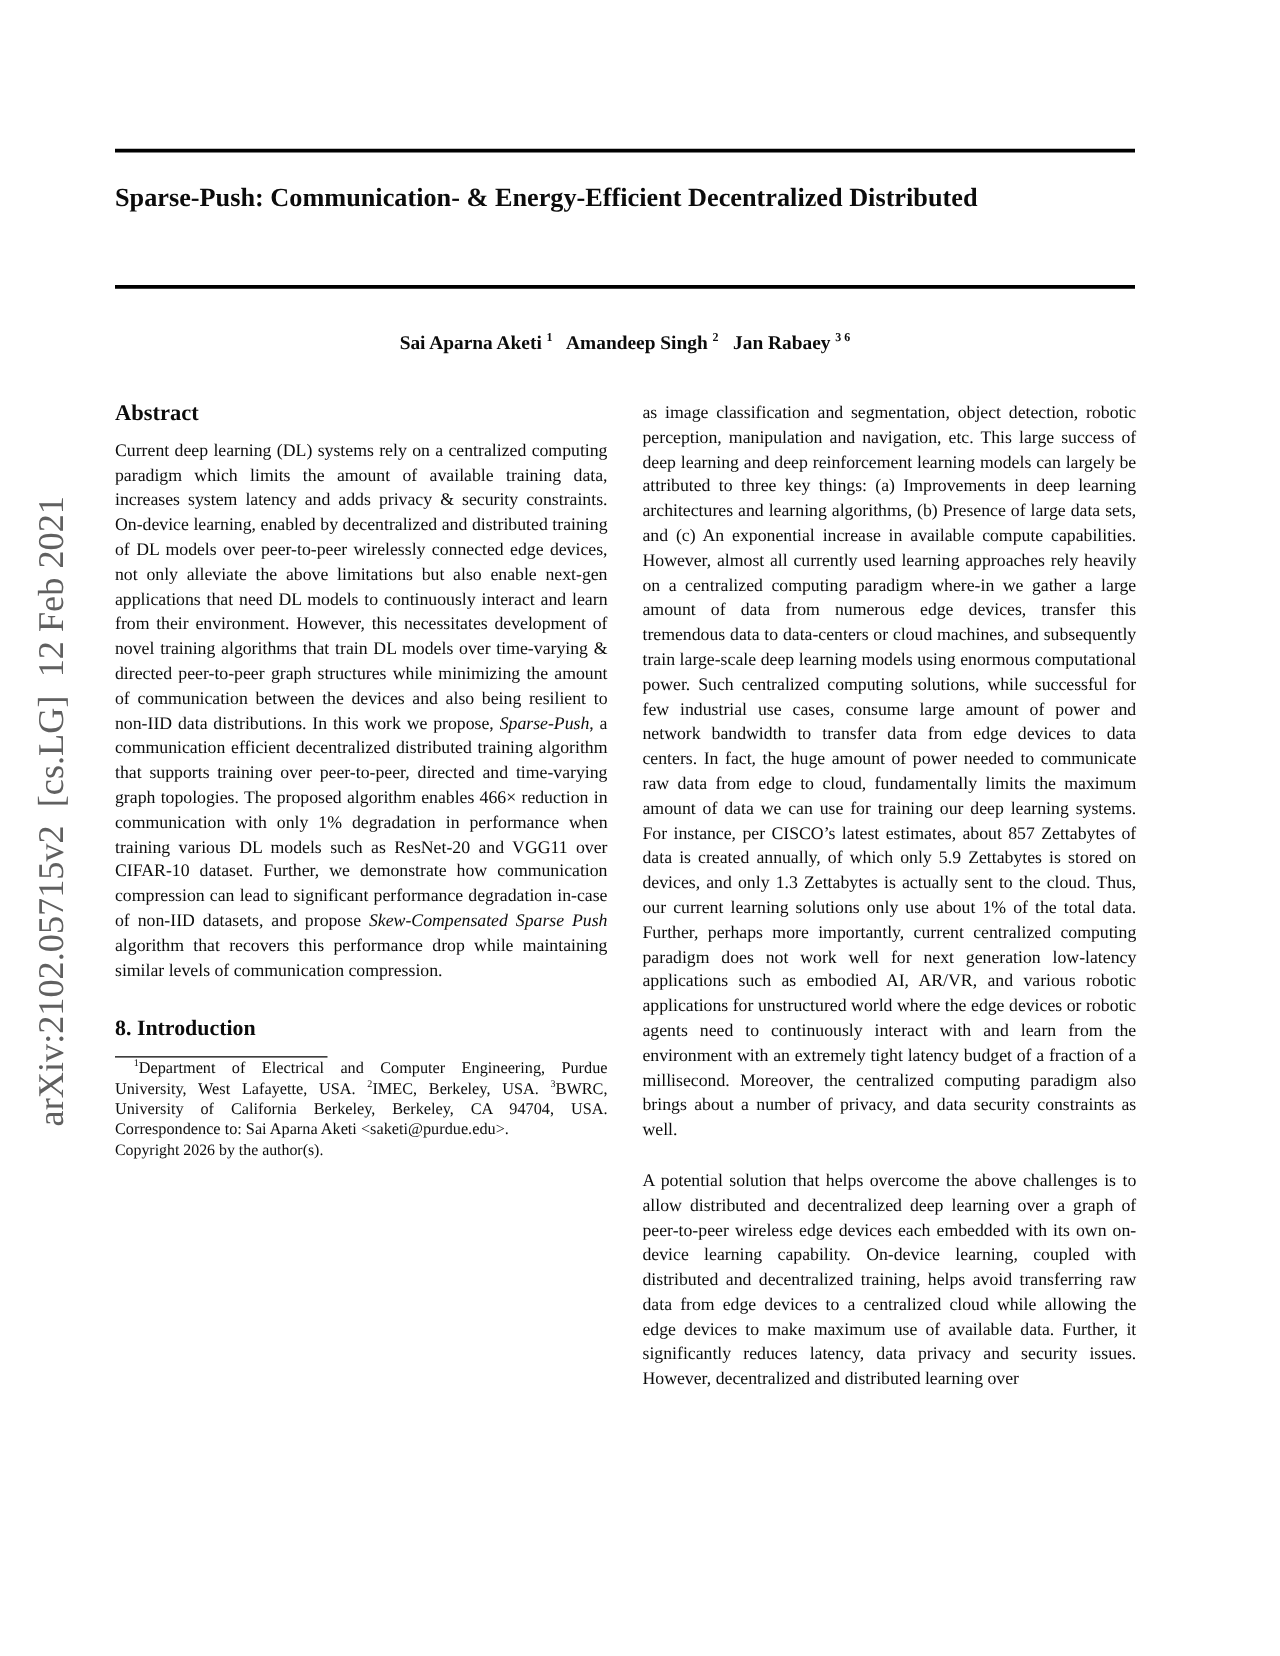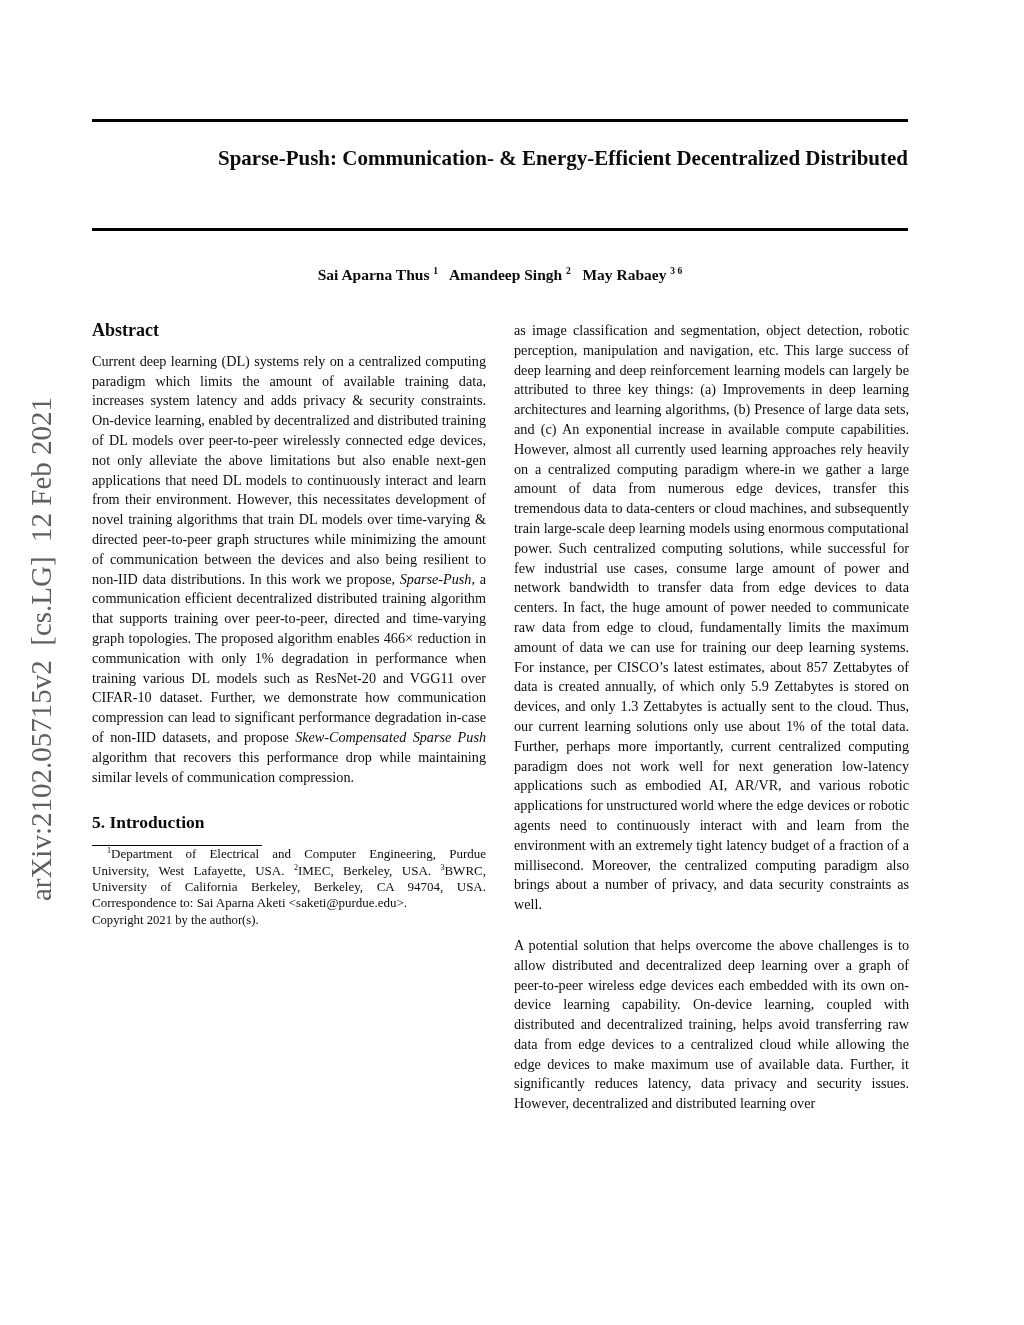--- a/index.html
+++ b/index.html
@@ -31,21 +31,21 @@
     height: 2.5px;
     background: #000000;
   }
   .rule-top { top: 119px; }
   .rule-under-title { top: 228px; }
   .paper-title {
     position: absolute;
     left: 92px;
     top: 142px;
     width: 816px;
-    text-align: right;
+    text-align: left;
     font-weight: bold;
     font-size: 21px;
     line-height: 33px;
   }
   .authors-line {
     position: absolute;
     left: 92px;
     top: 266px;
     width: 816px;
     text-align: center;
@@ -110,31 +110,31 @@
   <div class="arxiv-label">arXiv:2102.05715v2  [cs.LG]  12 Feb 2021</div>
 
   <div class="rule rule-top"></div>
 
   <div class="paper-title">
     <div>Sparse-Push: Communication- &amp; Energy-Efficient Decentralized Distributed</div>
   </div>
 
   <div class="rule rule-under-title"></div>
 
-  <div class="authors-line"><span>Sai Aparna Thus </span><sup>1</sup><span>   </span><span>Amandeep Singh </span><sup>2</sup><span>   </span><span>May Rabaey </span><sup>3 6</sup></div>
+  <div class="authors-line"><span>Sai Aparna Aketi </span><sup>1</sup><span>   </span><span>Amandeep Singh </span><sup>2</sup><span>   </span><span>Jan Rabaey </span><sup>3 6</sup></div>
 
   <div class="col col-left">
     <div class="abstract-heading">Abstract</div>
     <p class="abstract-body body-par"><span>Current deep learning (DL) systems rely on a centralized computing paradigm which limits the amount of available training data, increases system latency and adds privacy &amp; security constraints. On-device learning, enabled by decentralized and distributed training of DL models over peer-to-peer wirelessly connected edge devices, not only alleviate the above limitations but also enable next-gen applications that need DL models to continuously interact and learn from their environment. However, this necessitates development of novel training algorithms that train DL models over time-varying &amp; directed peer-to-peer graph structures while minimizing the amount of communication between the devices and also being resilient to non-IID data distributions. In this work we propose, </span><span style="font-style: italic;">Sparse-Push</span><span>, a communication efficient decentralized distributed training algorithm that supports training over peer-to-peer, directed and time-varying graph topologies. The proposed algorithm enables 466× reduction in communication with only 1% degradation in performance when training various DL models such as ResNet-20 and VGG11 over CIFAR-10 dataset. Further, we demonstrate how communication compression can lead to significant performance degradation in-case of non-IID datasets, and propose </span><span style="font-style: italic;">Skew-Compensated Sparse Push</span><span> algorithm that recovers this performance drop while maintaining similar levels of communication compression.</span></p>
 
-    <div class="section-heading">5. Introduction</div>
+    <div class="section-heading">8. Introduction</div>
 
     <div class="footnote-rule"></div>
     <p class="footnote body-par"><sup>1</sup><span>Department of Electrical and Computer Engineering, Purdue University, West Lafayette, USA. </span><sup>2</sup><span>IMEC, Berkeley, USA. </span><sup>3</sup><span>BWRC, University of California Berkeley, Berkeley, CA 94704, USA. Correspondence to: Sai Aparna Aketi &lt;saketi@purdue.edu&gt;.</span></p>
-    <p class="copyright body-par">Copyright 2021 by the author(s).</p>
+    <p class="copyright body-par">Copyright 2026 by the author(s).</p>
   </div>
 
   <div class="col col-right">
     <p class="body-par">as image classification and segmentation, object detection, robotic perception, manipulation and navigation, etc. This large success of deep learning and deep reinforcement learning models can largely be attributed to three key things: (a) Improvements in deep learning architectures and learning algorithms, (b) Presence of large data sets, and (c) An exponential increase in available compute capabilities. However, almost all currently used learning approaches rely heavily on a centralized computing paradigm where-in we gather a large amount of data from numerous edge devices, transfer this tremendous data to data-centers or cloud machines, and subsequently train large-scale deep learning models using enormous computational power. Such centralized computing solutions, while successful for few industrial use cases, consume large amount of power and network bandwidth to transfer data from edge devices to data centers. In fact, the huge amount of power needed to communicate raw data from edge to cloud, fundamentally limits the maximum amount of data we can use for training our deep learning systems. For instance, per CISCO’s latest estimates, about 857 Zettabytes of data is created annually, of which only 5.9 Zettabytes is stored on devices, and only 1.3 Zettabytes is actually sent to the cloud. Thus, our current learning solutions only use about 1% of the total data. Further, perhaps more importantly, current centralized computing paradigm does not work well for next generation low-latency applications such as embodied AI, AR/VR, and various robotic applications for unstructured world where the edge devices or robotic agents need to continuously interact with and learn from the environment with an extremely tight latency budget of a fraction of a millisecond. Moreover, the centralized computing paradigm also brings about a number of privacy, and data security constraints as well.</p>
     <p class="body-par par-gap">A potential solution that helps overcome the above challenges is to allow distributed and decentralized deep learning over a graph of peer-to-peer wireless edge devices each embedded with its own on-device learning capability. On-device learning, coupled with distributed and decentralized training, helps avoid transferring raw data from edge devices to a centralized cloud while allowing the edge devices to make maximum use of available data. Further, it significantly reduces latency, data privacy and security issues. However, decentralized and distributed learning over</p>
   </div>
 
 </div>
 
 </body></html>

